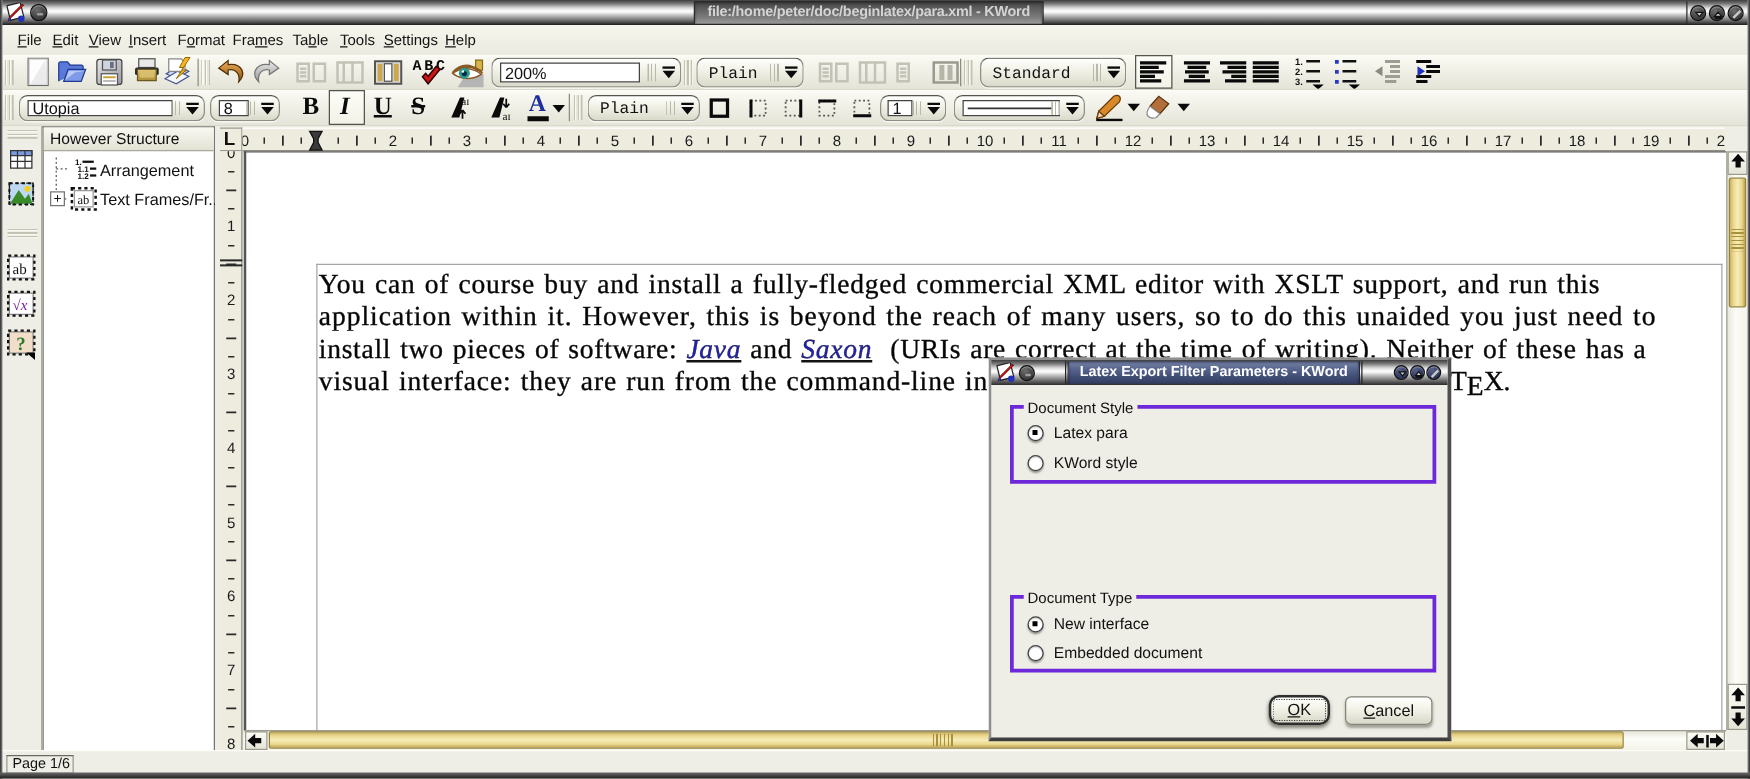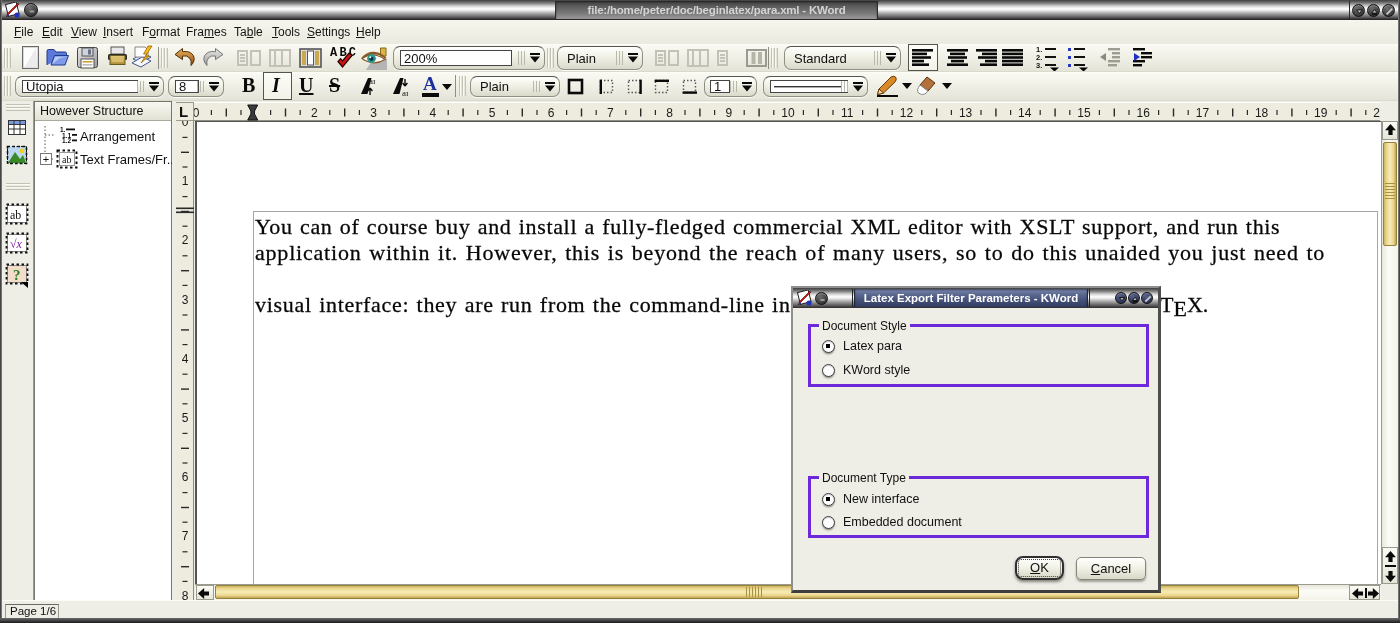--- a/index.html
+++ b/index.html
@@ -27,21 +27,21 @@
 .grip { position:absolute; top:4px; width:7px; height:20px;
   background:repeating-linear-gradient(90deg,#c3c3b4 0 1px,#fafaf2 1px 2px,#e6e6da 2px 3px); }
 .tsep { position:absolute; top:3px; width:1px; height:22px; background:#8d8d81; }
 .ticon { position:absolute; }
 .checkfr { position:absolute; border:1px solid #55554d; background:linear-gradient(180deg,#fdfdf8,#f2f2e8); }
 
 .kc { position:absolute; border-radius:7px;
   background:linear-gradient(180deg,#ffffff 0%,#f2f2e8 40%,#dadacb 100%);
   border:1px solid #8f8f83; border-top-color:#55554d; box-shadow:0 1px 0 rgba(255,255,255,.8); }
 .kc .fld { position:absolute; left:5px; top:3px; bottom:3px; background:#fff; border:1px solid #444; font-size:13px; color:#111; padding:0 3px; display:flex; align-items:center; }
-.kc .lbl { position:absolute; left:9px; top:0; bottom:0; font-size:13px; color:#111; display:flex; align-items:center; }
+.kc .lbl { position:absolute; left:9px; top:0; bottom:0; font-size:13px; color:#111; display:flex; align-items:center;font-family:Liberation Mono, monospace; }
 .kc .gr { position:absolute; top:4px; bottom:4px; width:8px;
   background:repeating-linear-gradient(90deg,#b9b9aa 0 1px,transparent 1px 3px); }
 .kc .ar { position:absolute; top:0; bottom:0; width:15px; }
 .kc .ar svg { position:absolute; top:50%; left:50%; transform:translate(-50%,-50%); }
 
 #leftdock { left:2px; top:101px; width:32px; height:499px; background:#eeeee6; border-right:1px solid #9b9b8f; }
 #dsp { left:34px; top:101px; width:138px; height:499px; background:#fff; border:1px solid #77776d; border-bottom:none; }
 #dsphead { position:absolute; left:0; top:0; width:136px; height:19px; background:linear-gradient(180deg,#f8f8f1,#e2e2d5); border-bottom:1px solid #a9a99d; font-size:12.5px; color:#111; padding:2px 0 0 5px; }
 #splitter { left:172px; top:101px; width:4px; height:499px; background:#eeeee6; }
 
@@ -88,21 +88,21 @@
         <rect x="2" y="1" width="11" height="12" fill="#fff" stroke="#222" transform="rotate(-14 8 8)"></rect>
         <path d="M14 2 L4 12 l-2.5 3 1-3.5 10-10 z" fill="#cc1111" stroke="#500" stroke-width=".6"></path>
         <path d="M1.5 15 l1-3.5 1.5 2 z" fill="#2233bb"></path>
         <circle cx="12" cy="13" r="2.6" fill="#2233bb"></circle>
       </svg></div>
     <div class="rbtn" style="left:24px;top:3px;width:14px;height:14px;background:radial-gradient(circle at 38% 32%, #6e6e6e 0%, #4a4a4a 45%, #262626 100%)">
       <svg width="14" height="14" viewBox="0 0 14 14">
         <rect x="4.48" y="6.44" width="5.04" height="2" rx="1" fill="#9a9a9a"></rect>
       </svg>
     </div>
-    <div class="tgroove" style="left:555px;width:323px;">file:/home/peter/doc/beginlatex/para.xml - KWord</div>
+    <div class="tgroove" style="left:555px;width:280px;">file:/home/peter/doc/beginlatex/para.xml - KWord</div>
     <div class="abs" style="left:1349px;top:1px;width:1px;height:18px;background:#2c2c2c"></div>
     <div class="rbtn" style="left:1351.5px;top:4.0px;width:13.0px;height:13.0px;background:radial-gradient(circle at 38% 32%, #6e6e6e 0%, #4a4a4a 45%, #262626 100%)">
       <svg width="13.0" height="13.0" viewBox="0 0 13.0 13.0">
         <path d="M3.6400000000000006 4.94 h5.72 l-2.86 3.38 z" fill="#c9c9c9" stroke="#111" stroke-width="1"></path>
       </svg>
     </div>
     <div class="rbtn" style="left:1366.5px;top:4.0px;width:13.0px;height:13.0px;background:radial-gradient(circle at 38% 32%, #6e6e6e 0%, #4a4a4a 45%, #262626 100%)">
       <svg width="13.0" height="13.0" viewBox="0 0 13.0 13.0">
         <path d="M3.6400000000000006 8.06 h5.72 l-2.86 -3.38 z" fill="#c9c9c9" stroke="#111" stroke-width="1"></path>
         <rect x="3.9" y="8.58" width="5.2" height="1.5" fill="#111"></rect>
@@ -656,20 +656,21 @@
       <text x="9" y="478.6" font-family="Liberation Sans, sans-serif" font-size="12" fill="#1a1a1a" text-anchor="middle">8</text>
       <rect x="0" y="86.5" width="18" height="1.6" fill="#2a2a2a"></rect>
       <rect x="0" y="90.5" width="18" height="1.6" fill="#2a2a2a"></rect>
     </svg></div>
 <div id="docview" class="abs">
     <div class="fborder" style="left:56px;top:89px;width:1125px;height:1px"></div>
     <div class="fborder" style="left:56px;top:89px;width:1px;height:374px"></div>
     <div class="fborder" style="left:1180px;top:89px;width:1px;height:374px"></div>
     <div class="txt" style="top:118px;letter-spacing:.8px;word-spacing:1.4px">application within it. However, this is beyond the reach of many users, so to do this unaided you just need to</div>
     <div class="txt" style="top:92px;letter-spacing:.65px;word-spacing:1.2px">You can of course buy and install a fully-fledged commercial XML editor with XSLT support, and run this</div>
+    <div class="txt" style="top:144px;letter-spacing:.6px;word-spacing:1.1px">install two pieces of software: <a>Java</a> and <a>Saxon</a>&nbsp; (URIs are correct at the time of writing). Neither of these has a</div>
     <div class="txt" style="top:170px;letter-spacing:.7px;word-spacing:1.2px">visual interface: they are run from the command-line in the same way</div>
     <div class="txt" style="left:963px;top:170px">T<span style="position:relative;top:4px;">E</span>X.</div>
   </div>
 <div id="vscroll" class="abs">
     <div class="sbtn" style="left:0px;top:0px;width:16px;height:19px;text-align:center"><svg width="13" height="13" viewBox="0 0 13 13">
         <path d="M6.5 1 L11.96 7.15 H8.58 V12 H4.42 V7.15 H1.04 Z" fill="#0a0a0a"></path>
       </svg></div>
     <div class="goldv" style="left:1px;top:21px;width:14px;height:104px">
       <div style="position:absolute;left:1px;right:1px;top:40px;height:18px;background:repeating-linear-gradient(180deg,#a8923e 0 1px,transparent 1px 3px)"></div>
     </div>

